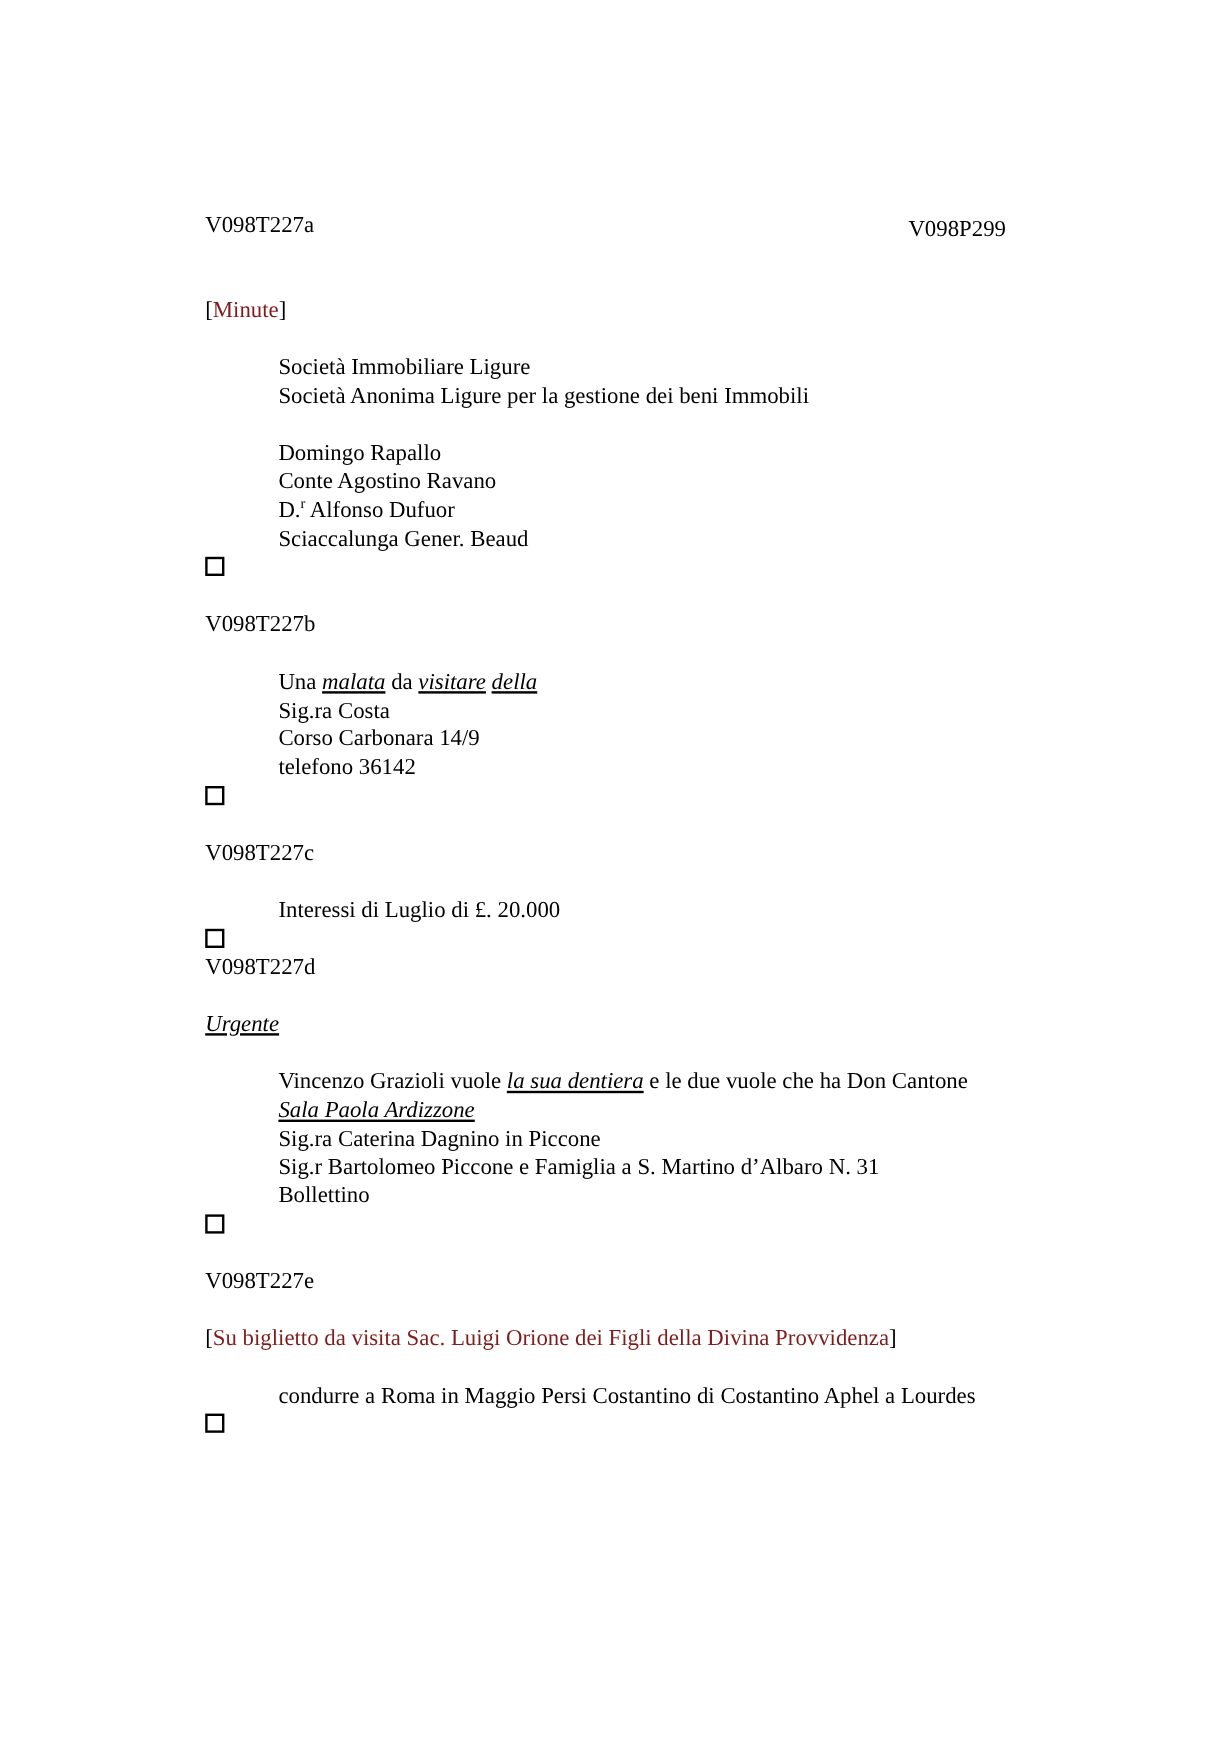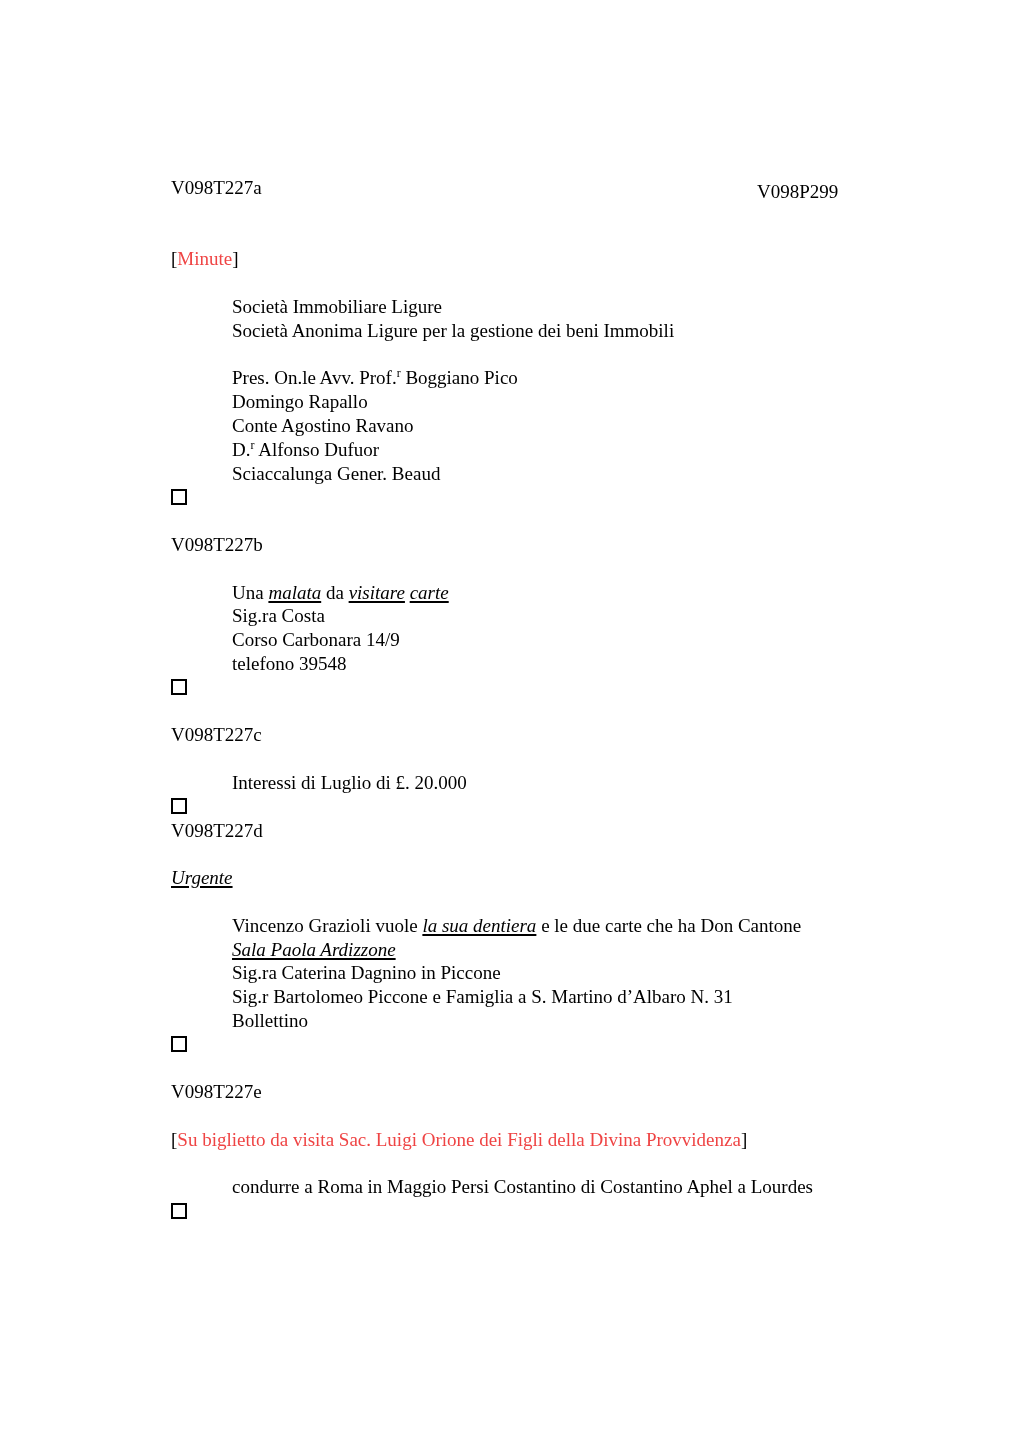--- a/index.html
+++ b/index.html
@@ -24,21 +24,21 @@
     overflow: hidden;
     margin-top: 29px;
   }
   .line {
     position: relative;
     height: 23.8px;
     line-height: 23.8px;
     white-space: pre;
   }
   .indent { padding-left: 61px; }
-  .blue { color: #ef4444; text-align: right; }
+  .blue { color: #7f1d1d; text-align: right; }
   .u {
     text-decoration: underline;
     text-decoration-thickness: 1.5px;
     text-underline-offset: 2px;
     font-style: italic;
   }
   .right-ref {
     position: absolute;
     left: 586px;
     top: 4px;
@@ -69,38 +69,37 @@
 
   <div class="line"><span>[</span><span class="blue">Minute</span><span>]</span></div>
 
   <div class="line"></div>
 
   <div class="line indent">Società Immobiliare Ligure</div>
   <div class="line indent">Società Anonima Ligure per la gestione dei beni Immobili</div>
 
   <div class="line"></div>
 
-  <div class="line indent"><span>Pres. On.le Avv. Prof.</span><sup>r</sup><span> Boggiano Pico</span></div>
   <div class="line indent">Domingo Rapallo</div>
   <div class="line indent">Conte Agostino Ravano</div>
   <div class="line indent"><span>D.</span><sup>r</sup><span> Alfonso Dufuor</span></div>
   <div class="line indent">Sciaccalunga Gener. Beaud</div>
 
   <div class="line"><span class="box"></span></div>
 
   <div class="line"></div>
 
   <div class="line">V098T227b</div>
 
   <div class="line"></div>
 
-  <div class="line indent"><span>Una </span><span class="u">malata</span><span> da </span><span class="u">visitare</span><span> </span><span class="u">carte</span></div>
+  <div class="line indent"><span>Una </span><span class="u">malata</span><span> da </span><span class="u">visitare</span><span> </span><span class="u">della</span></div>
   <div class="line indent">Sig.ra Costa</div>
   <div class="line indent">Corso Carbonara 14/9</div>
-  <div class="line indent">telefono 39548</div>
+  <div class="line indent">telefono 36142</div>
 
   <div class="line"><span class="box"></span></div>
 
   <div class="line"></div>
 
   <div class="line">V098T227c</div>
 
   <div class="line"></div>
 
   <div class="line indent">Interessi di Luglio di £. 20.000</div>
@@ -108,21 +107,21 @@
   <div class="line"><span class="box"></span></div>
 
   <div class="line">V098T227d</div>
 
   <div class="line"></div>
 
   <div class="line"><span class="u">Urgente</span></div>
 
   <div class="line"></div>
 
-  <div class="line indent"><span>Vincenzo Grazioli vuole </span><span class="u">la sua dentiera</span><span> e le due carte che ha Don Cantone</span></div>
+  <div class="line indent"><span>Vincenzo Grazioli vuole </span><span class="u">la sua dentiera</span><span> e le due vuole che ha Don Cantone</span></div>
   <div class="line indent"><span class="u">Sala Paola Ardizzone</span></div>
   <div class="line indent">Sig.ra Caterina Dagnino in Piccone</div>
   <div class="line indent">Sig.r Bartolomeo Piccone e Famiglia a S. Martino d’Albaro N. 31</div>
   <div class="line indent">Bollettino</div>
 
   <div class="line"><span class="box"></span></div>
 
   <div class="line"></div>
 
   <div class="line">V098T227e</div>

